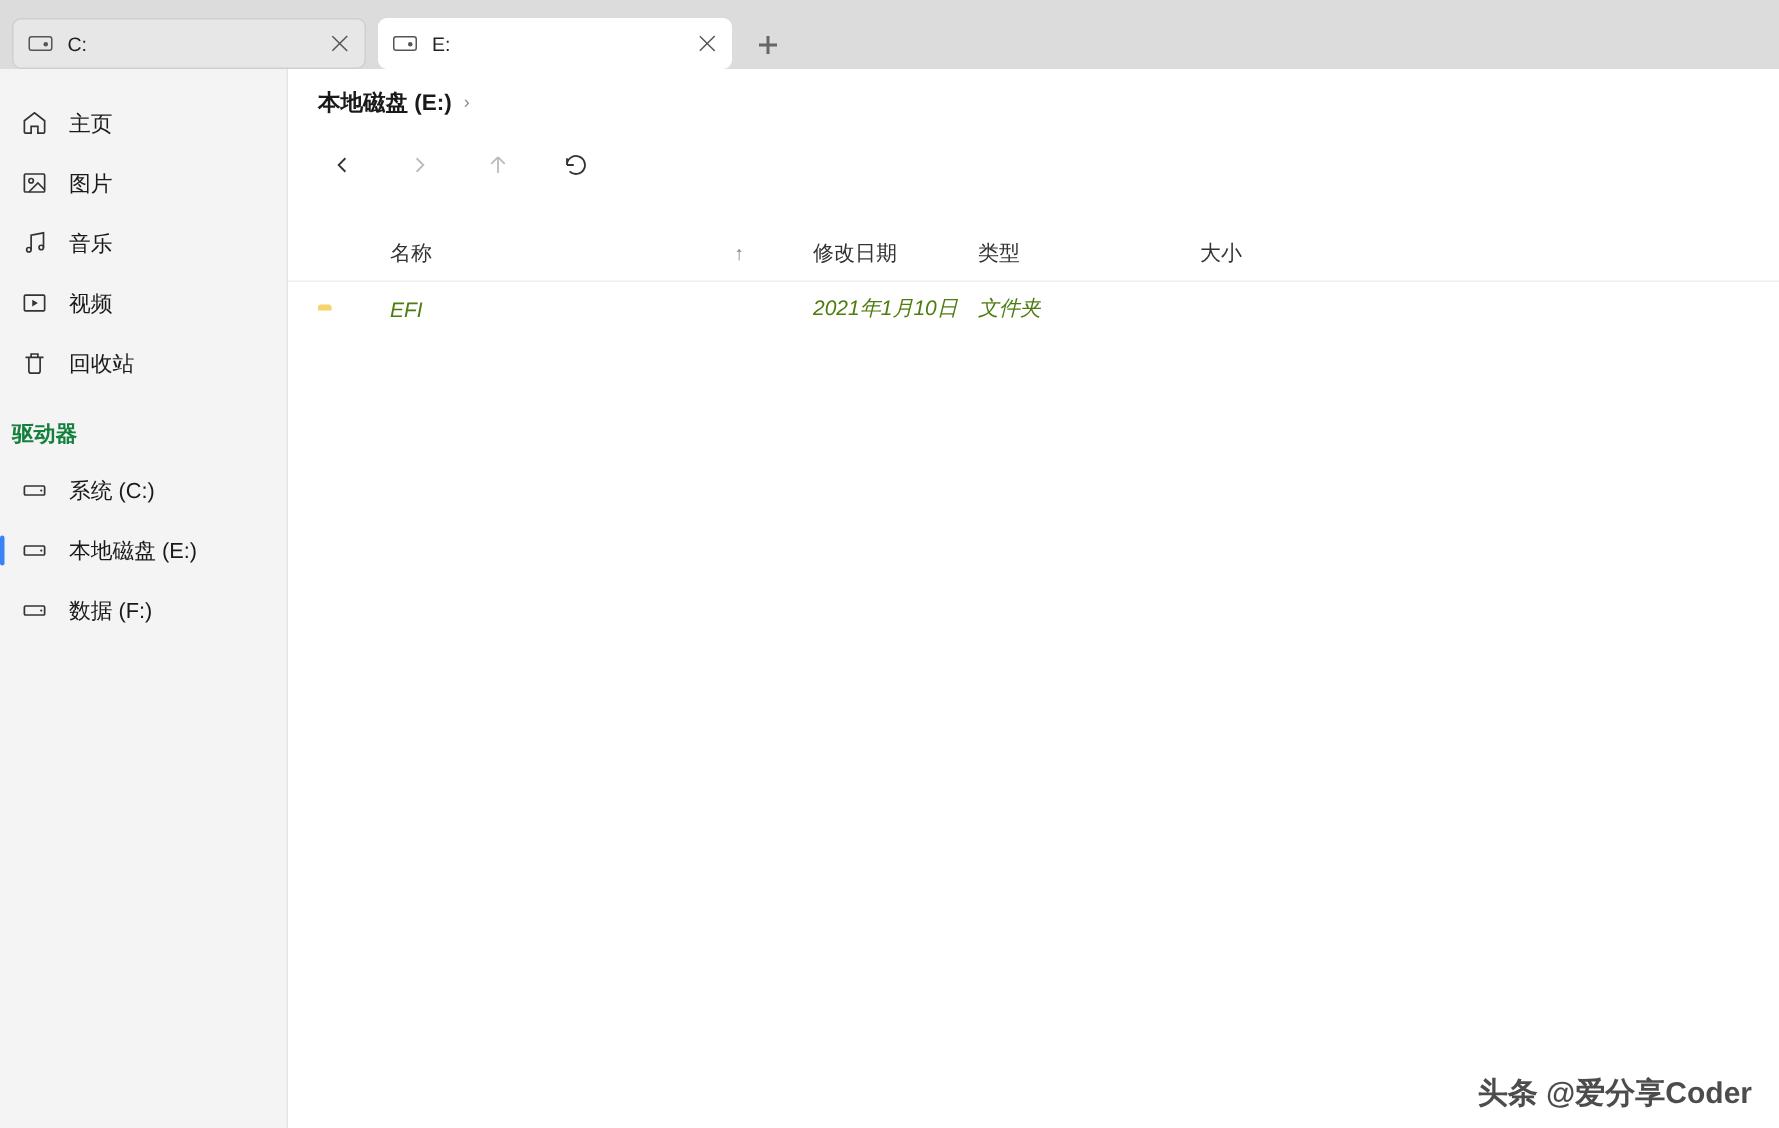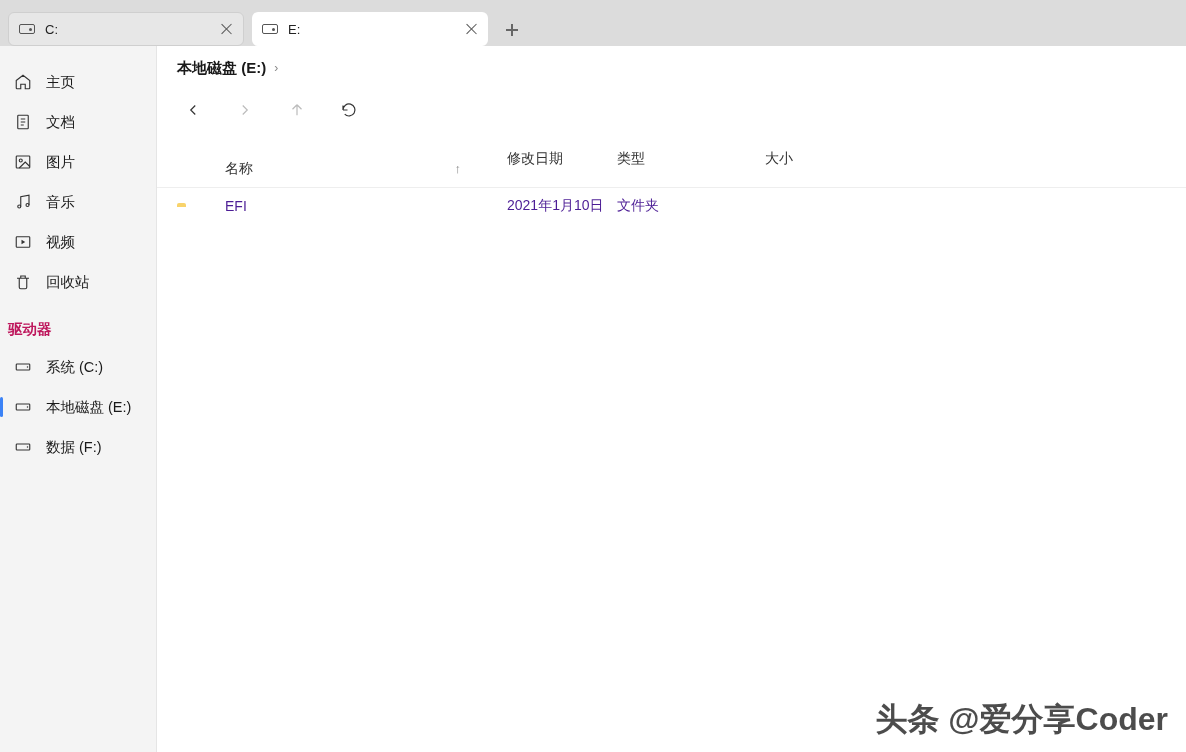--- a/index.html
+++ b/index.html
@@ -14,44 +14,44 @@
 .tab .close { width: 12px; height: 12px; position: relative; cursor: pointer; }
 .tab .close::before, .tab .close::after { content: ""; position: absolute; left: 5px; top: -1px; width: 1.2px; height: 14px; background: #555; }
 .tab .close::before { transform: rotate(45deg); }
 .tab .close::after { transform: rotate(-45deg); }
 .newtab { width: 32px; height: 32px; display: flex; align-items: center; justify-content: center; cursor: pointer; }
 .newtab .plus { position: relative; width: 12px; height: 12px; }
 .newtab .plus::before, .newtab .plus::after { content: ""; position: absolute; background: #666; }
 .newtab .plus::before { left: 5px; top: 0; width: 1.5px; height: 12px; }
 .newtab .plus::after { top: 5px; left: 0; height: 1.5px; width: 12px; }
 .body-row { flex: 1; display: flex; min-height: 0; }
-.sidebar { width: 157px; background: #f4f4f4; border-right: 1px solid #e5e5e5; padding-top: 16px; display: flex; flex-direction: column; }
+.sidebar { width: 192px; background: #f4f4f4; border-right: 1px solid #e5e5e5; padding-top: 16px; display: flex; flex-direction: column; }
 .side-item { height: 40px; display: flex; align-items: center; gap: 14px; padding: 0 14px; cursor: pointer; font-size: 14.5px; color: #1a1a1a; position: relative; }
 .side-item.active::before { content: ""; position: absolute; left: 0; top: 10px; bottom: 10px; width: 3px; background: #3b82f6; border-radius: 2px; }
 .side-item .ic { width: 18px; height: 18px; display: flex; align-items: center; justify-content: center; flex-shrink: 0; }
 .side-item .ic svg { width: 18px; height: 18px; stroke: #333; stroke-width: 1.5; fill: none; }
-.side-heading { font-size: 14.5px; font-weight: 600; padding: 18px 8px 8px 8px; color: #be185d; }
+.side-heading { font-size: 14.5px; font-weight: 600; padding: 18px 8px 8px 8px; color: #15803d; }
 .main { flex: 1; display: flex; flex-direction: column; min-width: 0; }
 .breadcrumb { height: 44px; display: flex; align-items: center; padding: 0 20px; gap: 8px; font-size: 15px; font-weight: 600; }
 .breadcrumb .chev { font-size: 12px; color: #888; font-weight: normal; }
 .toolbar { height: 40px; display: flex; align-items: center; gap: 24px; padding: 0 22px; }
 .tool-btn { width: 28px; height: 28px; display: flex; align-items: center; justify-content: center; cursor: pointer; border-radius: 4px; }
 .tool-btn svg { width: 18px; height: 18px; stroke: #333; stroke-width: 1.6; fill: none; }
 .tool-btn.disabled svg { stroke: #bbb; }
-.list-header { display: flex; height: 38px; padding: 0 20px 0 20px; border-bottom: 1px solid #eee; margin-top: 20px; font-size: 14px; color: #333; }
+.list-header { display: flex; align-items: center; height: 38px; padding: 0 20px 0 20px; border-bottom: 1px solid #eee; margin-top: 20px; font-size: 14px; color: #333; }
 .col-icon { width: 48px; }
 .col-name { flex: 0 0 252px; display: flex; align-items: center; }
 .col-name .sort-arrow { margin-left: auto; margin-right: 16px; color: #888; font-size: 13px; }
 .col-date { flex: 0 0 110px; margin-left: 30px; }
 .col-type { flex: 0 0 148px; }
 .col-size { flex: 0 0 100px; }
-.list-row { display: flex; align-items: center; height: 36px; padding: 0 20px; font-size: 14px; color: #4c1d95; }
+.list-row { display: flex; align-items: center; height: 36px; padding: 0 20px; font-size: 14px; color: #4d7c0f; font-style: italic; }
 .folder-icon { width: 22px; height: 16px; background: #f8d36b; border-radius: 2px; position: relative; }
 .folder-icon::before { content: ""; position: absolute; top: -3px; left: 0; width: 9px; height: 4px; background: #f8d36b; border-radius: 2px 2px 0 0; }
-.watermark { position: absolute; right: 18px; bottom: 10px; font-size: 32px; font-weight: 700; color: rgba(0,0,0,0.7); pointer-events: none; }
+.watermark { position: absolute; right: 18px; bottom: 10px; font-size: 20px; font-weight: 700; color: rgba(0,0,0,0.7); pointer-events: none; }
 </style>
 </head>
 <body>
 
 <div class="tabbar">
   <div class="tab inactive">
     <span class="drive-icon"></span>
     <span class="tab-label">C:</span>
     <span class="close"></span>
   </div>
@@ -68,29 +68,20 @@
 <div class="body-row">
 
   <div class="sidebar">
     <div class="side-item">
       <span class="ic">
           <svg viewBox="0 0 24 24">
             <path d="M3 10l9-7 9 7v10a1 1 0 0 1-1 1h-5v-6h-6v6H4a1 1 0 0 1-1-1z"></path>
           </svg>
         </span>
       <span>主页</span>
-    </div>
-    <div class="side-item">
-      <span class="ic">
-          <svg viewBox="0 0 24 24">
-            <rect x="5" y="3" width="14" height="18" rx="1"></rect>
-            <path d="M9 8h6M9 12h6M9 16h4"></path>
-          </svg>
-        </span>
-      <span>文档</span>
     </div>
     <div class="side-item">
       <span class="ic">
           <svg viewBox="0 0 24 24">
             <rect x="3" y="4" width="18" height="16" rx="1"></rect>
             <circle cx="9" cy="10" r="2"></circle>
             <path d="M21 18l-6-6-8 8"></path>
           </svg>
         </span>
       <span>图片</span>

